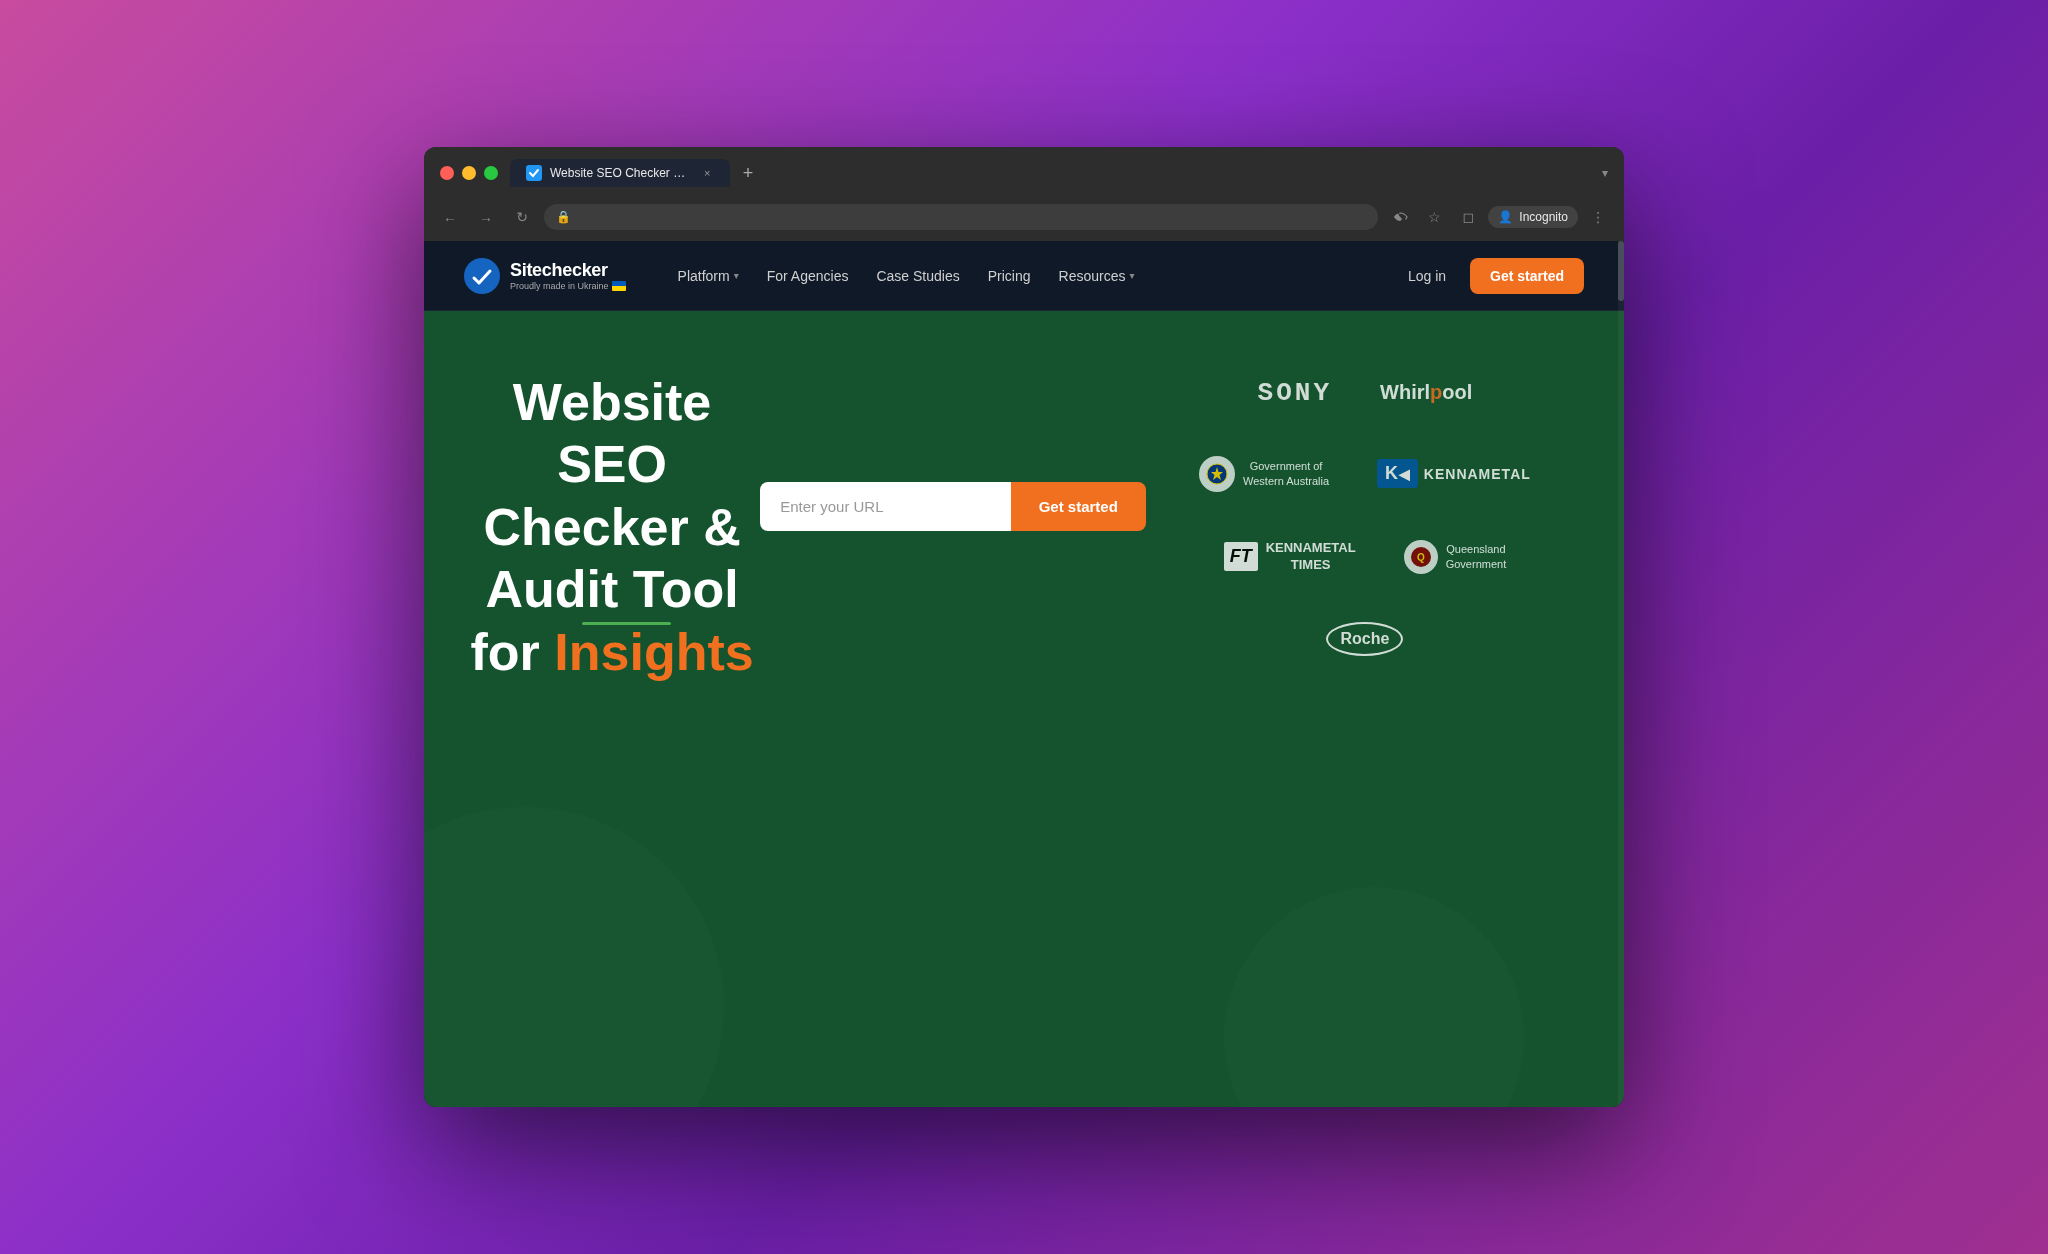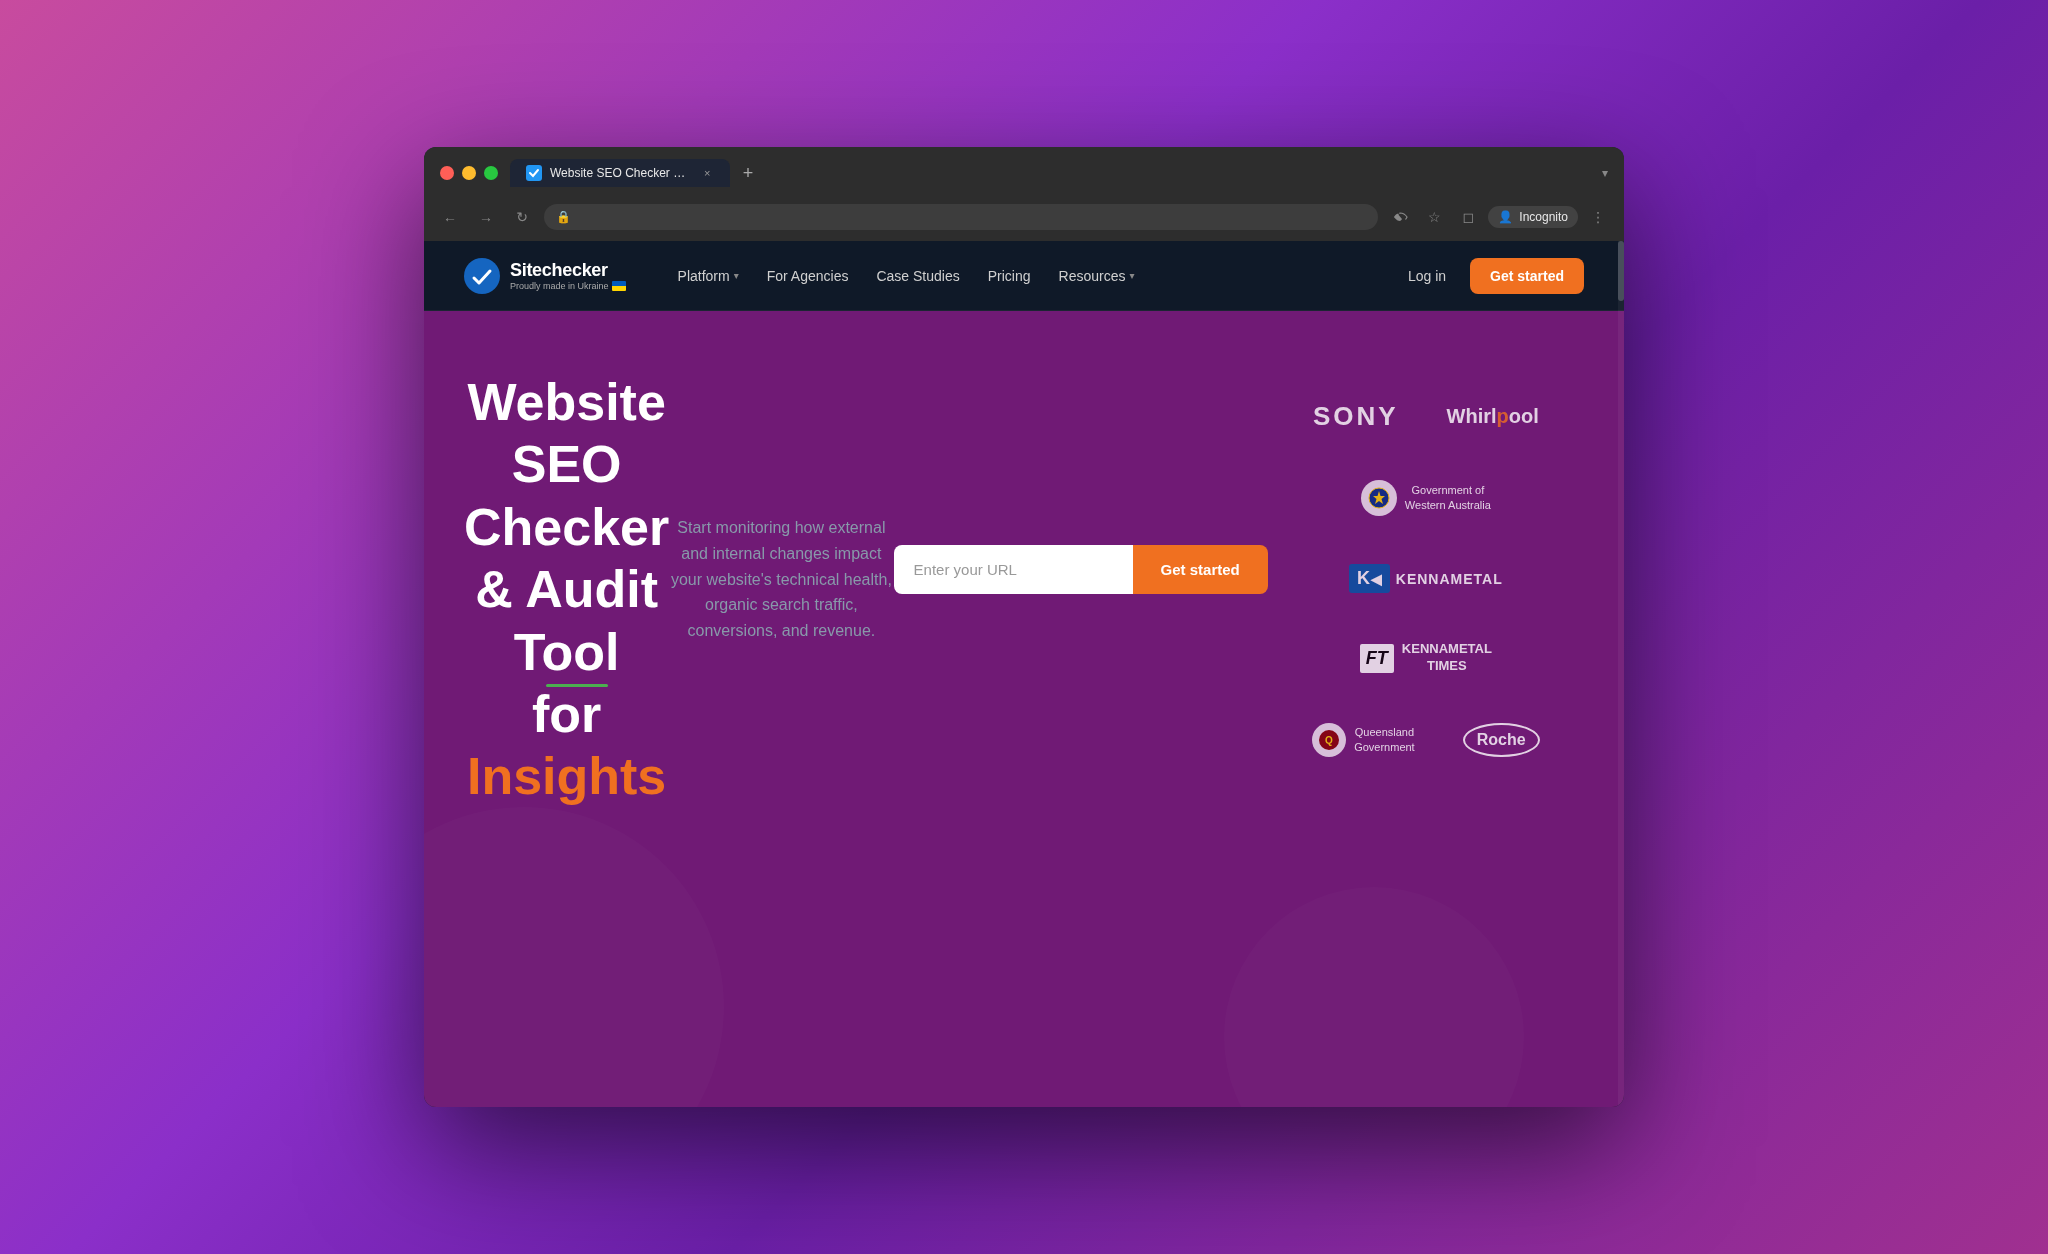--- a/index.html
+++ b/index.html
@@ -185,21 +185,21 @@
       border-radius: 20px;
       padding: 4px 10px;
       color: #e8e8e8;
       font-size: 12px;
       cursor: pointer;
     }
 
     
     .page-content {
       flex: 1;
-      background: #701a75;
+      background: #14532d;
       overflow: hidden;
       position: relative;
     }
 
     
     .scrollbar {
       position: absolute;
       right: 0;
       top: 0;
       bottom: 0;
@@ -422,20 +422,21 @@
       align-items: center;
       gap: 8px;
     }
 
     
     .logo-sony {
       font-size: 26px;
       font-weight: 700;
       letter-spacing: 3px;
       color: #fff;
+      font-family: Liberation Mono, monospace;
     }
 
     
     .logo-whirlpool {
       font-size: 20px;
       font-weight: 600;
       color: #fff;
     }
     .logo-whirlpool span { color: #f07020; }
 
@@ -664,21 +665,20 @@
     </nav>
 
     <section class="hero-section">
       <h1 class="hero-title">
         <span class="hero-title-underline">Website SEO Checker &amp; Audit Tool</span>
         <br>
         <span>for </span>
         <span class="hero-title-highlight">Insights</span>
       </h1>
 
-      <p class="hero-subtitle">Start monitoring how external and internal changes impact your website's technical health, organic search traffic, conversions, and revenue.</p>
 
       <div class="hero-form">
         <input type="text" class="hero-input" placeholder="Enter your URL" style="">
         <button class="hero-btn">Get started</button>
       </div>
 
       <div class="trust-section">
         <div class="trust-logos">
 
           <div class="trust-logo">

